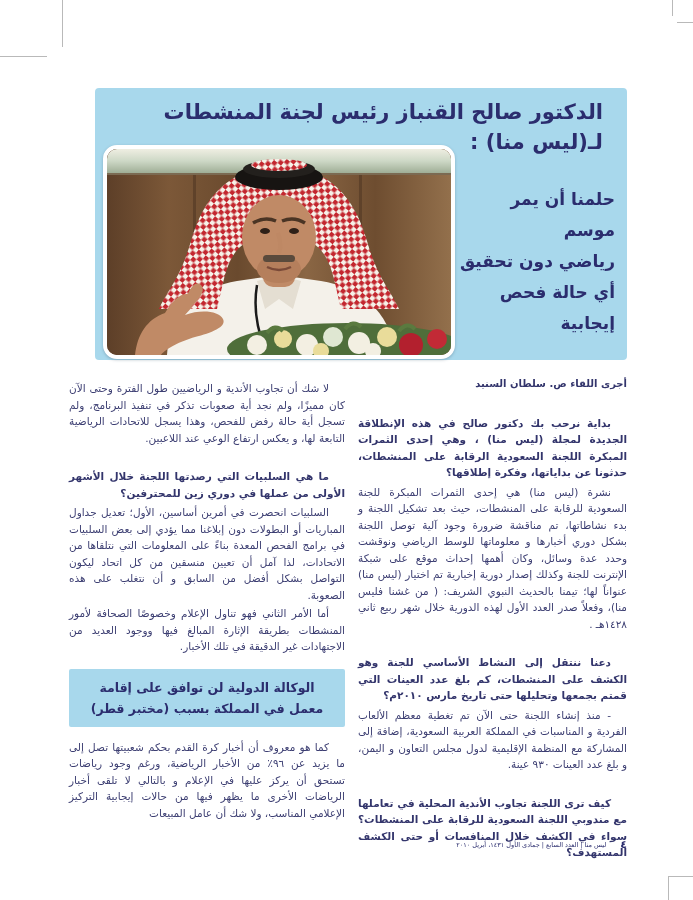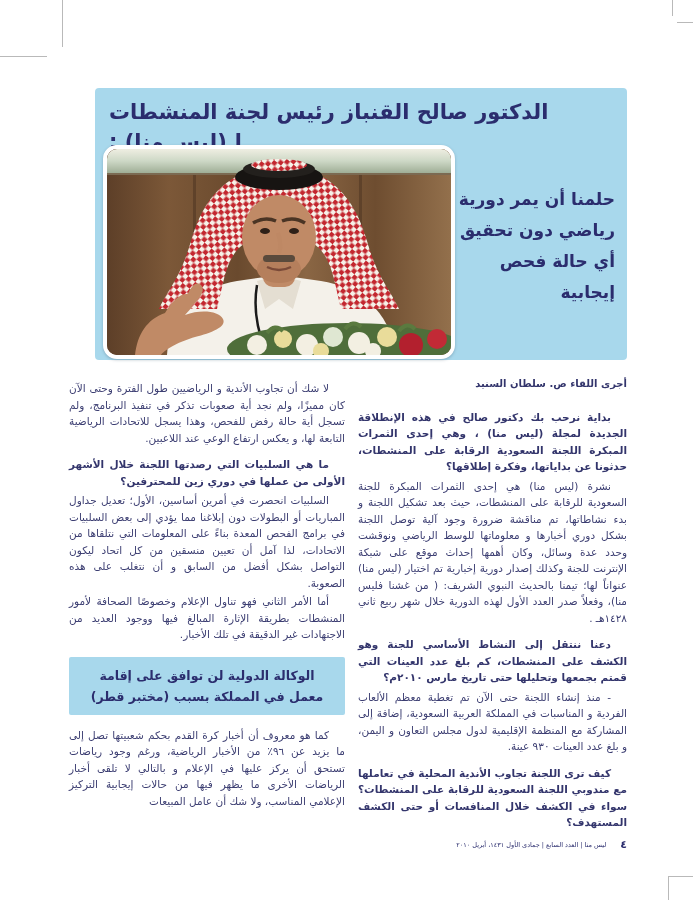--- a/index.html
+++ b/index.html
@@ -10,21 +10,21 @@
   }
   
   .crop{position:absolute;background:#b9b9b9;}
   
   .header-panel{
     position:absolute;left:95px;top:88px;width:532px;height:272px;
     background:#a8d8ec;border-radius:4px;
   }
   .page-title{
     position:absolute;top:9px;right:24px;left:14px;
-    color:#2b2d6e;font-size:21px;font-weight:bold;text-align:left;
+    color:#2b2d6e;font-size:21px;font-weight:bold;text-align:right;
     letter-spacing:0px;line-height:30px;
   }
   .photo-frame{
     position:absolute;left:8px;top:57px;width:344px;height:206px;
     border:4px solid #ffffff;border-radius:14px;overflow:hidden;
     box-shadow:0 1px 3px rgba(60,90,110,.35);background:#6b4a33;
   }
   .photo-frame svg{display:block;}
   .header-quote{
     position:absolute;right:12px;top:96px;width:158px;
@@ -33,21 +33,21 @@
   }
   
   .col{
     position:absolute;color:#3c3e72;font-size:10.5px;line-height:16.5px;
     text-align:justify;
   }
   .col-right{right:66px;top:376px;width:269px;}
   .col-left{right:348px;top:380px;width:276px;}
   .byline{font-weight:bold;font-size:10px;margin:0 0 16px 0;color:#33356c;}
   .para{margin:0 0 2px 0;text-indent:16px;}
-  .question{font-weight:bold;margin:10px 0 3px 0;text-indent:16px;color:#33356c;}
+  .question{font-weight:bold;margin:22px 0 3px 0;text-indent:16px;color:#33356c;}
   .pullquote{
     background:#a8d8ec;color:#2b2d6e;font-weight:bold;font-size:12.5px;
     line-height:21px;text-align:center;padding:8px 16px;margin:14px 0 12px 0;
     border-radius:2px;text-indent:0;
   }
   
   .footer{
     position:absolute;right:66px;top:838px;display:flex;align-items:center;
     gap:14px;color:#2b2d6e;direction:rtl;
   }
@@ -137,21 +137,21 @@
         <circle cx="304" cy="196" r="12" fill="#b3202e"></circle>
         <circle cx="330" cy="190" r="10" fill="#c22a36"></circle>
         <circle cx="214" cy="202" r="8" fill="#e9dc9a"></circle>
         <circle cx="266" cy="202" r="8" fill="#f3efe2"></circle>
         <path d="M160 184 q8 -10 16 -2 M238 180 q8 -10 16 -2 M292 182 q8 -10 16 -2" stroke="#5a7a3f" stroke-width="4" fill="none"></path>
       </g>
     </svg>
   </div>
 
   <div class="header-quote">
-    <div>حلمنا أن يمر دورية</div>
+    <div>حلمنا أن يمر موسم</div>
     <div>رياضي دون تحقيق</div>
     <div>أي حالة فحص</div>
     <div>إيجابية</div>
   </div>
 </div>
 
 <div class="col col-right">
   <p class="byline">أجرى اللقاء ص. سلطان السنيد</p>
   <p class="question">بداية نرحب بك دكتور صالح في هذه الإنطلاقة الجديدة لمجلة (ليس منا) ، وهي إحدى الثمرات المبكرة اللجنة السعودية الرقابة على المنشطات، حدثونا عن بداياتها، وفكرة إطلاقها؟</p>
   <p class="para">نشرة (ليس منا) هي إحدى الثمرات المبكرة للجنة السعودية للرقابة على المنشطات، حيث بعد تشكيل اللجنة و بدء نشاطاتها، تم مناقشة ضرورة وجود آلية توصل اللجنة بشكل دوري أخبارها و معلوماتها للوسط الرياضي ونوقشت وحدد عدة وسائل، وكان أهمها إحداث موقع على شبكة الإنترنت للجنة وكذلك إصدار دورية إخبارية تم اختيار (ليس منا) عنواناً لها؛ تيمنا بالحديث النبوي الشريف: ( من غشنا فليس منا)، وفعلاً صدر العدد الأول لهذه الدورية خلال شهر ربيع ثاني ١٤٢٨هـ .</p>

